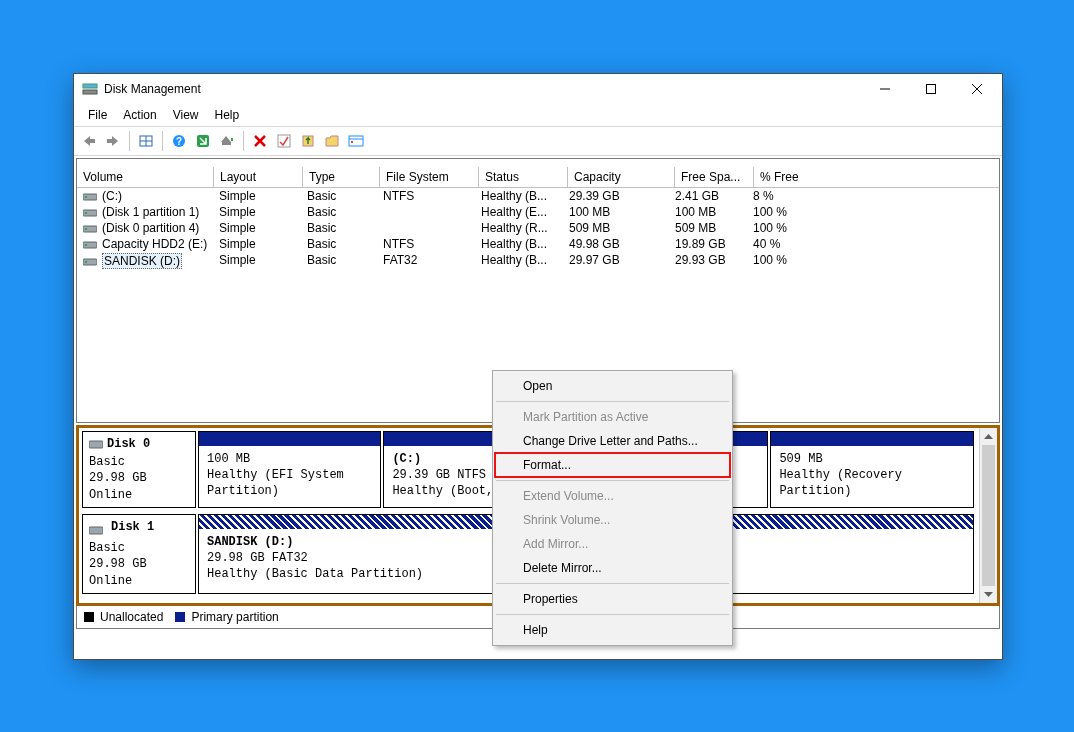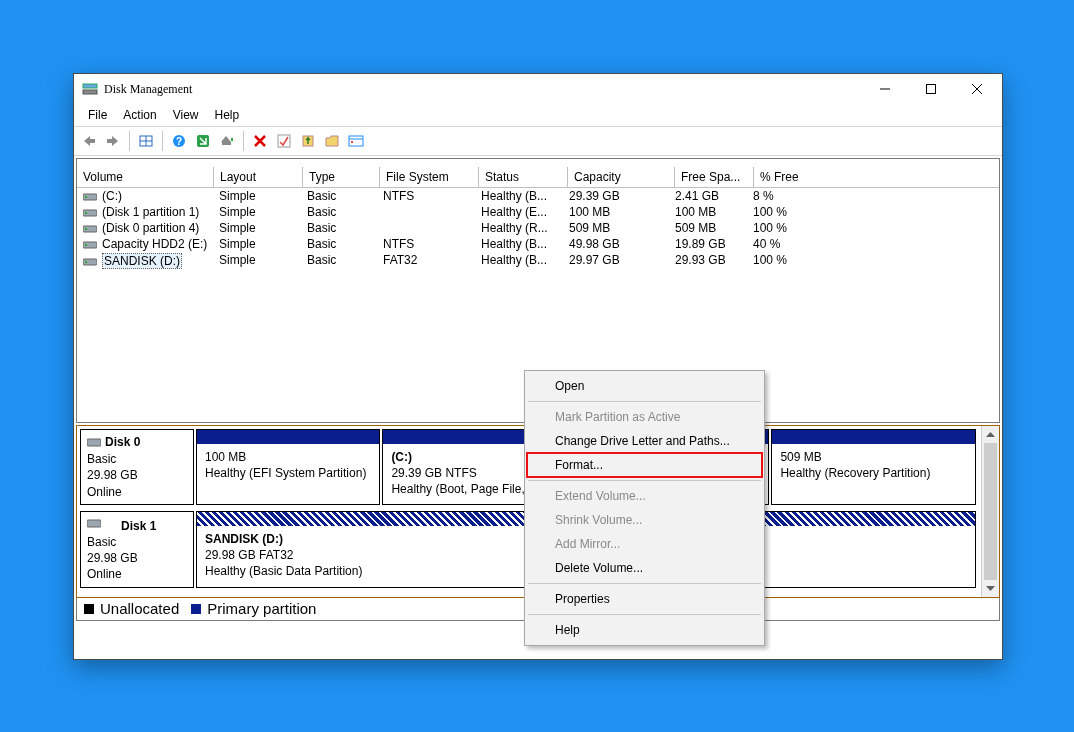--- a/index.html
+++ b/index.html
@@ -1,52 +1,52 @@
 <!DOCTYPE html>
 <html><head>
 <meta charset="utf-8">
 <style>
   html,body{margin:0;padding:0;font-family:"Segoe UI",Tahoma,sans-serif;font-size:12px;color:#000;}
   body{background:#1f92f3;width:1074px;height:732px;overflow:hidden;position:relative;}
   .window{position:absolute;left:73px;top:73px;width:928px;height:585px;background:#fff;border:1px solid #4a4a4a;box-shadow:0 8px 24px rgba(0,0,0,.35);display:flex;flex-direction:column;}
   .titlebar{height:30px;display:flex;align-items:center;padding:0 2px 0 8px;}
   .titlebar .ticon{width:16px;height:16px;margin-right:6px;display:inline-flex;}
-  .titlebar .title{flex:1;font-size:12px;font-family:Liberation Serif, serif;}
+  .titlebar .title{flex:1;font-size:12px;}
   .winbtns{display:flex;height:100%;}
   .winbtn{width:46px;display:flex;align-items:center;justify-content:center;}
   .winbtn svg{display:block;}
   .menubar{height:22px;display:flex;align-items:center;padding:0 6px;gap:0;}
   .menubar span{padding:2px 8px;}
   .sep{height:1px;background:#d9d9d9;}
   .toolbar{height:28px;display:flex;align-items:center;padding:0 4px;gap:2px;border-bottom:1px solid #d9d9d9;}
   .tbtn{width:22px;height:22px;display:flex;align-items:center;justify-content:center;}
   .tdiv{width:1px;height:20px;background:#c8c8c8;margin:0 3px;}
   .grid-wrap{border:1px solid #7a7a7a;margin:2px;}
   .grid-head{display:flex;background:#fff;border-bottom:1px solid #c0c0c0;margin-top:8px;}
   .gh{border-right:1px solid #c0c0c0;padding:3px 6px;background:#fff;font-size:12px;white-space:nowrap;overflow:hidden;}
   .grid-body{height:234px;background:#fff;}
   .row{display:flex;padding:0;} 
   .cell{padding:1px 6px;font-size:12px;white-space:nowrap;overflow:hidden;}
   .row .cell.first{display:flex;align-items:center;gap:5px;}
   .dicon{width:14px;height:10px;display:inline-flex;}
   .row.sel .cell.first span.t{border:1px dotted #666;background:#e5f1fb;padding:0 1px;}
   .lower{flex:1;display:flex;flex-direction:column;margin:0 2px 2px 2px;}
-  .lower-scroll{border:1px solid #a16207;background:#fff;position:relative;padding:3px 4px 3px 3px;}
+  .lower-scroll{border:3px solid #a16207;background:#fff;position:relative;padding:3px 4px 3px 3px;font-family:Liberation Mono, monospace;}
   .disk-row{display:flex;margin-bottom:6px;}
   .disk-info{width:100px;border:1px solid #000;padding:4px 6px;font-size:12px;line-height:1.35;background:#fff;}
   .disk-info b{font-weight:600;}
   .parts{display:flex;flex:1;margin-left:2px;gap:2px;position:relative;}
   .part{border:1px solid #000;display:flex;flex-direction:column;background:#fff;}
   .part .bar{height:14px;background:#0b1e8e;flex:none;}
   .part.sel .bar{background:repeating-linear-gradient(45deg,#0b1e8e,#0b1e8e 3px,#fff 3px,#fff 5px);}
   .part .plabels{padding:5px 8px;font-size:12px;line-height:1.35;}
   .vscroll{position:absolute;right:0;top:0;bottom:0;width:17px;background:#f0f0f0;border-left:1px solid #d0d0d0;}
   .vscroll .arrow{height:17px;display:flex;align-items:center;justify-content:center;background:#f0f0f0;}
   .vscroll .thumb{position:absolute;left:2px;right:2px;top:17px;bottom:17px;background:#cdcdcd;}
-  .legend{height:22px;border:1px solid #7a7a7a;border-top:none;margin:0;display:flex;align-items:center;padding:0 7px;gap:6px;font-size:15px;}
+  .legend{height:22px;border:1px solid #7a7a7a;border-top:none;margin:0;display:flex;align-items:center;padding:0 7px;gap:6px;font-size:12px;}
   .sw{width:10px;height:10px;display:inline-block;}
   .ctxmenu{position:absolute;background:#f2f2f2;border:1px solid #a8a8a8;box-shadow:3px 3px 4px rgba(0,0,0,.25);padding:3px 2px;font-size:12px;min-width:235px;z-index:50;}
   .ctxmenu .mi{padding:5px 20px 5px 28px;color:#000;}
   .ctxmenu .mi.dis{color:#8a8a8a;}
   .ctxmenu .mi.hl{outline:2px solid #e11;outline-offset:-1px;}
   .ctxmenu .msep{height:1px;background:#c8c8c8;margin:3px 1px;}
   .c0{width:124px}.c1{width:76px}.c2{width:64px}.c3{width:86px}.c4{width:76px}.c5{width:94px}.c6{width:66px}.c7{width:66px;border-right:none;}
 </style>
 </head>
 <body>
@@ -285,21 +285,21 @@
               <div class="bar"></div>
               <div class="plabels"><b>(C:)</b><br>29.39 GB NTFS<br>Healthy (Boot, Page File, Crash</div>
             </div>
             <div class="part" style="flex: 200 1 0%;">
               <div class="bar"></div>
               <div class="plabels">509 MB<br>Healthy (Recovery Partition)</div>
             </div>
           </div>
         </div>
         <div class="disk-row">
-          <div class="disk-info"><span style="display:inline-flex;gap:20px;align-items:flex-start">
+          <div class="disk-info"><span style="display:inline-flex;gap:8px;align-items:flex-end">
               <svg width="14" height="10">
                 <rect x="0" y="2" width="14" height="7" rx="1" fill="#9aa7b0" stroke="#666"></rect>
               </svg>
               <b>Disk 1</b>
             </span><br>Basic<br>29.98 GB<br>Online</div>
           <div class="parts" style="margin-right: 19px;">
             <div class="part sel" style="flex: 760 1 0%;">
               <div class="bar"></div>
               <div class="plabels"><b>SANDISK  (D:)</b><br>29.98 GB FAT32<br>Healthy (Basic Data Partition)</div>
             </div>
@@ -321,28 +321,28 @@
     </div>
     <div class="legend">
       <span class="sw" style="background:#000"></span>
       <span>Unallocated</span>
       <span class="sw" style="background:#0b1e8e;margin-left:6px"></span>
       <span>Primary partition</span>
     </div>
   </div>
 </div>
 
-<div class="ctxmenu" id="ctx" style="left:524px;top:370px;">
+<div class="ctxmenu" id="ctx" style="left:492px;top:370px;">
     <div class="mi">Open</div>
     <div class="msep"></div>
     <div class="mi dis">Mark Partition as Active</div>
     <div class="mi">Change Drive Letter and Paths...</div>
     <div class="mi hl">Format...</div>
     <div class="msep"></div>
     <div class="mi dis">Extend Volume...</div>
     <div class="mi dis">Shrink Volume...</div>
     <div class="mi dis">Add Mirror...</div>
-    <div class="mi">Delete Volume...</div>
+    <div class="mi">Delete Mirror...</div>
     <div class="msep"></div>
     <div class="mi">Properties</div>
     <div class="msep"></div>
     <div class="mi">Help</div>
   </div>
 
 </body></html>

